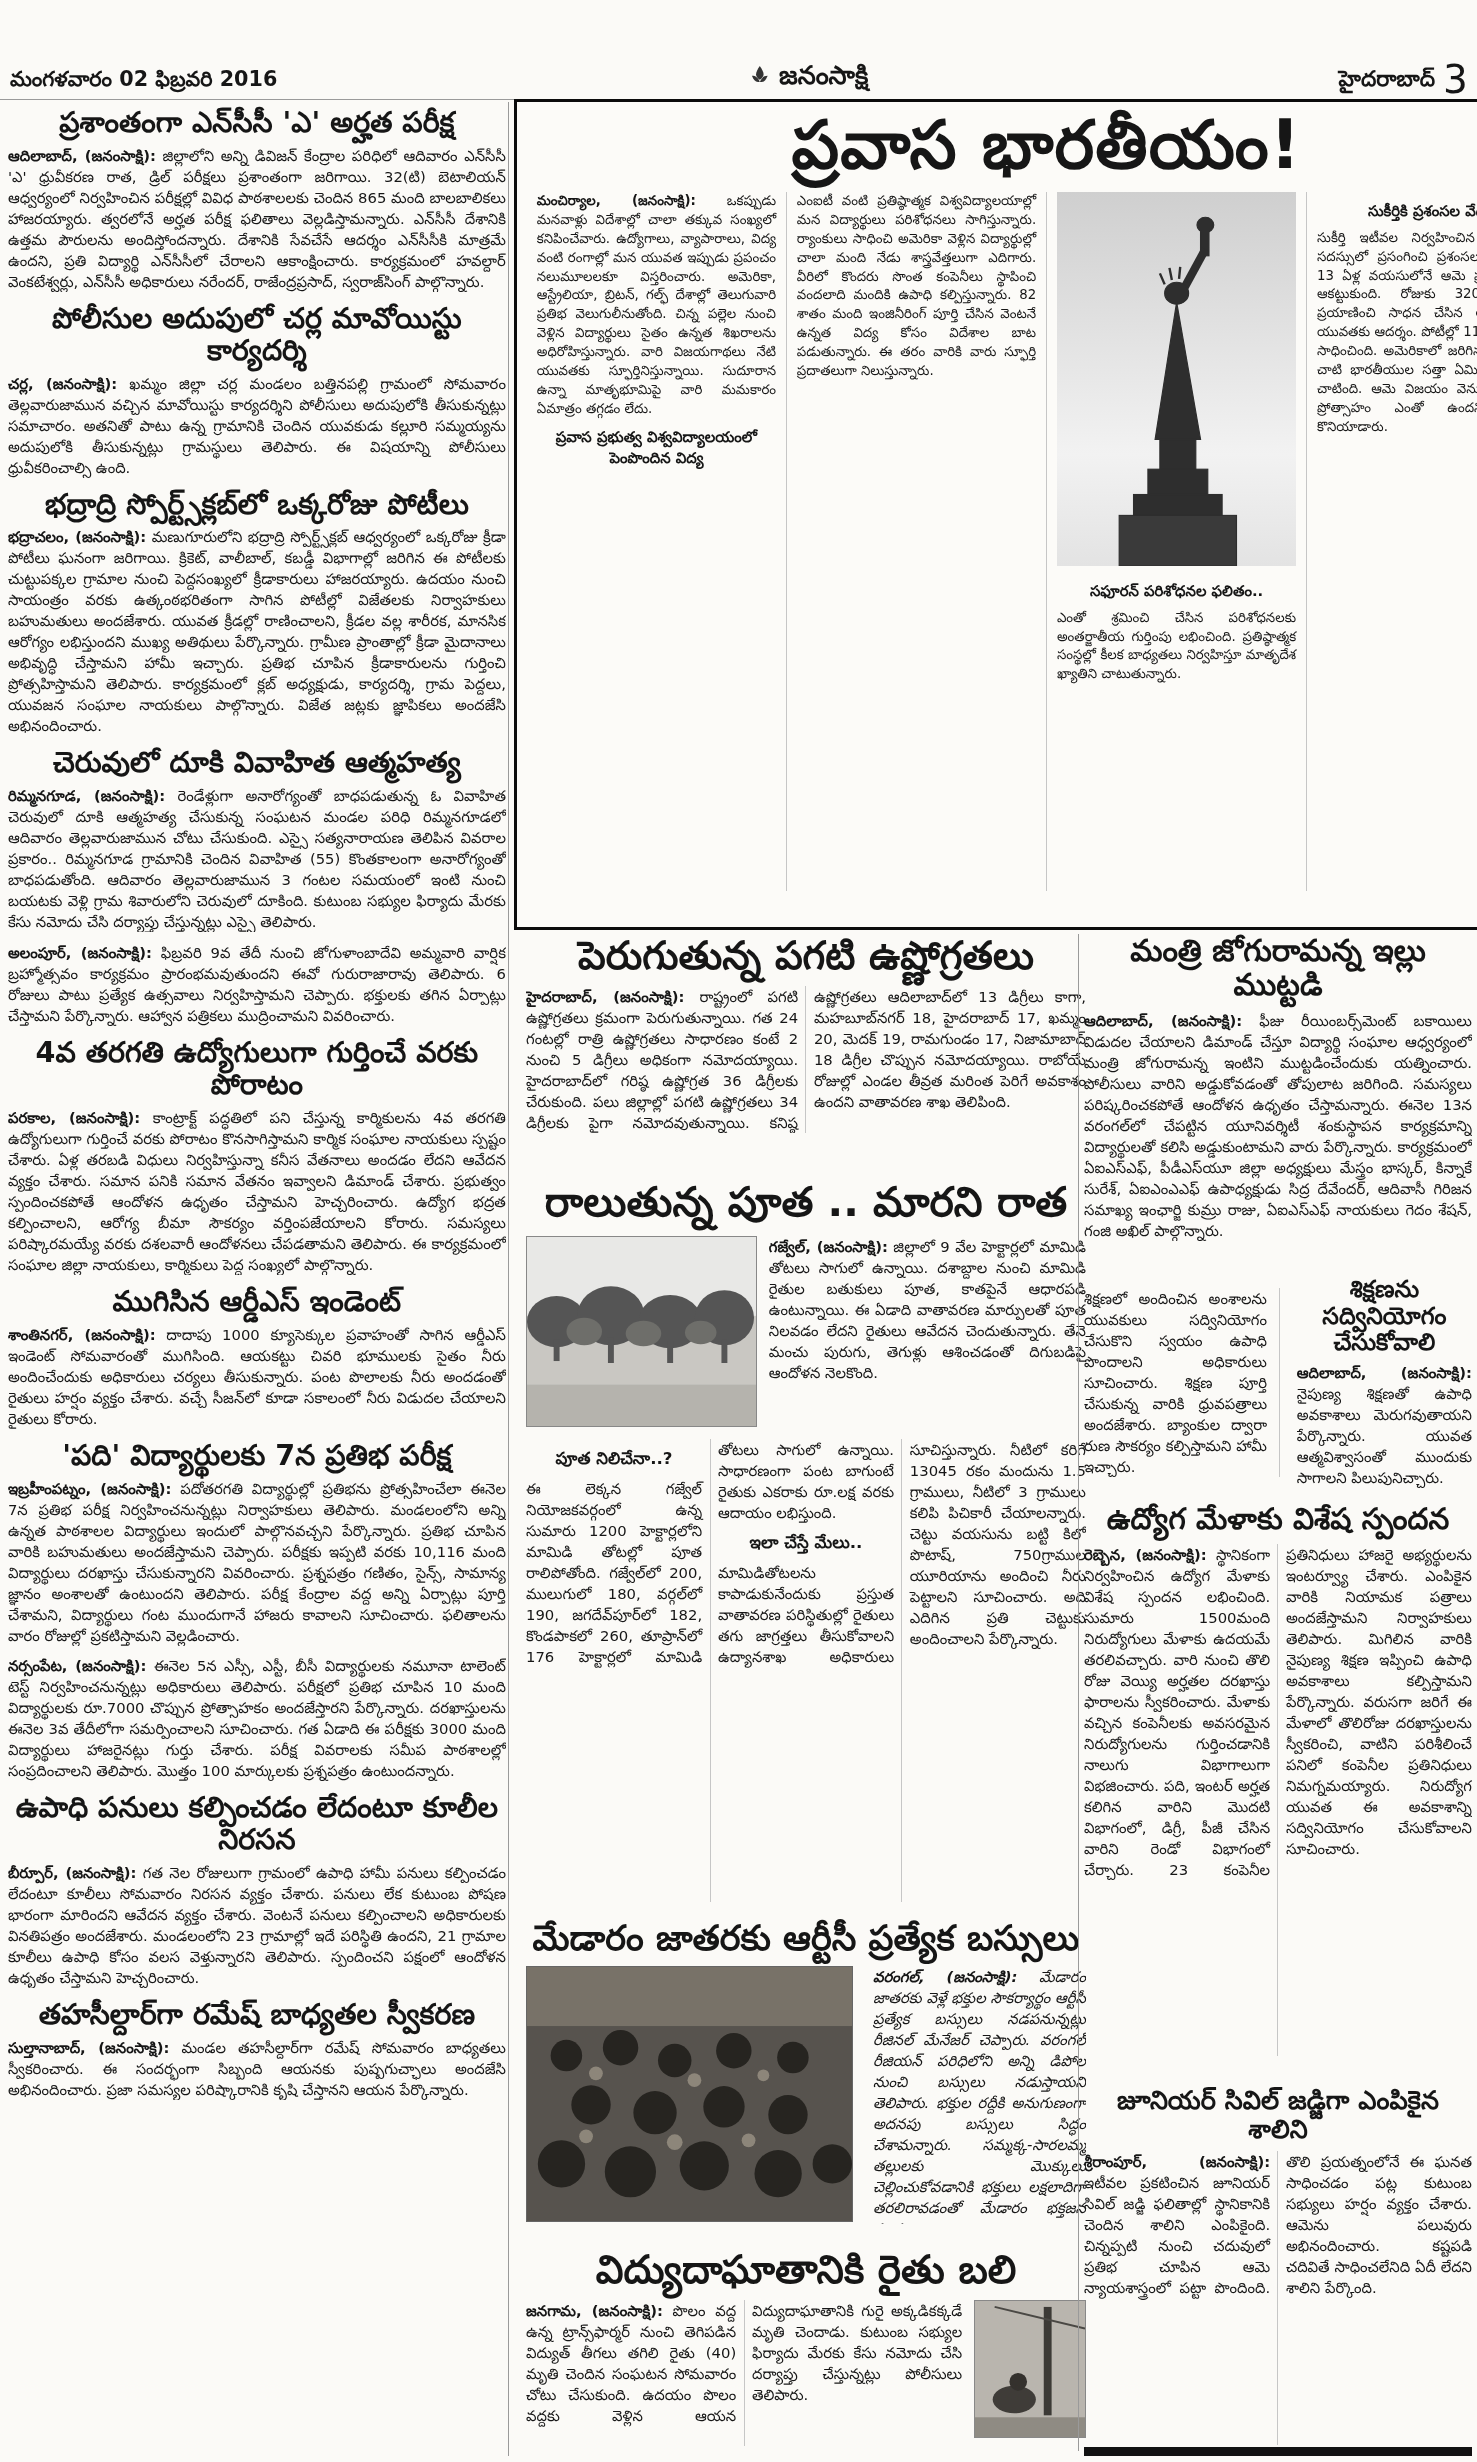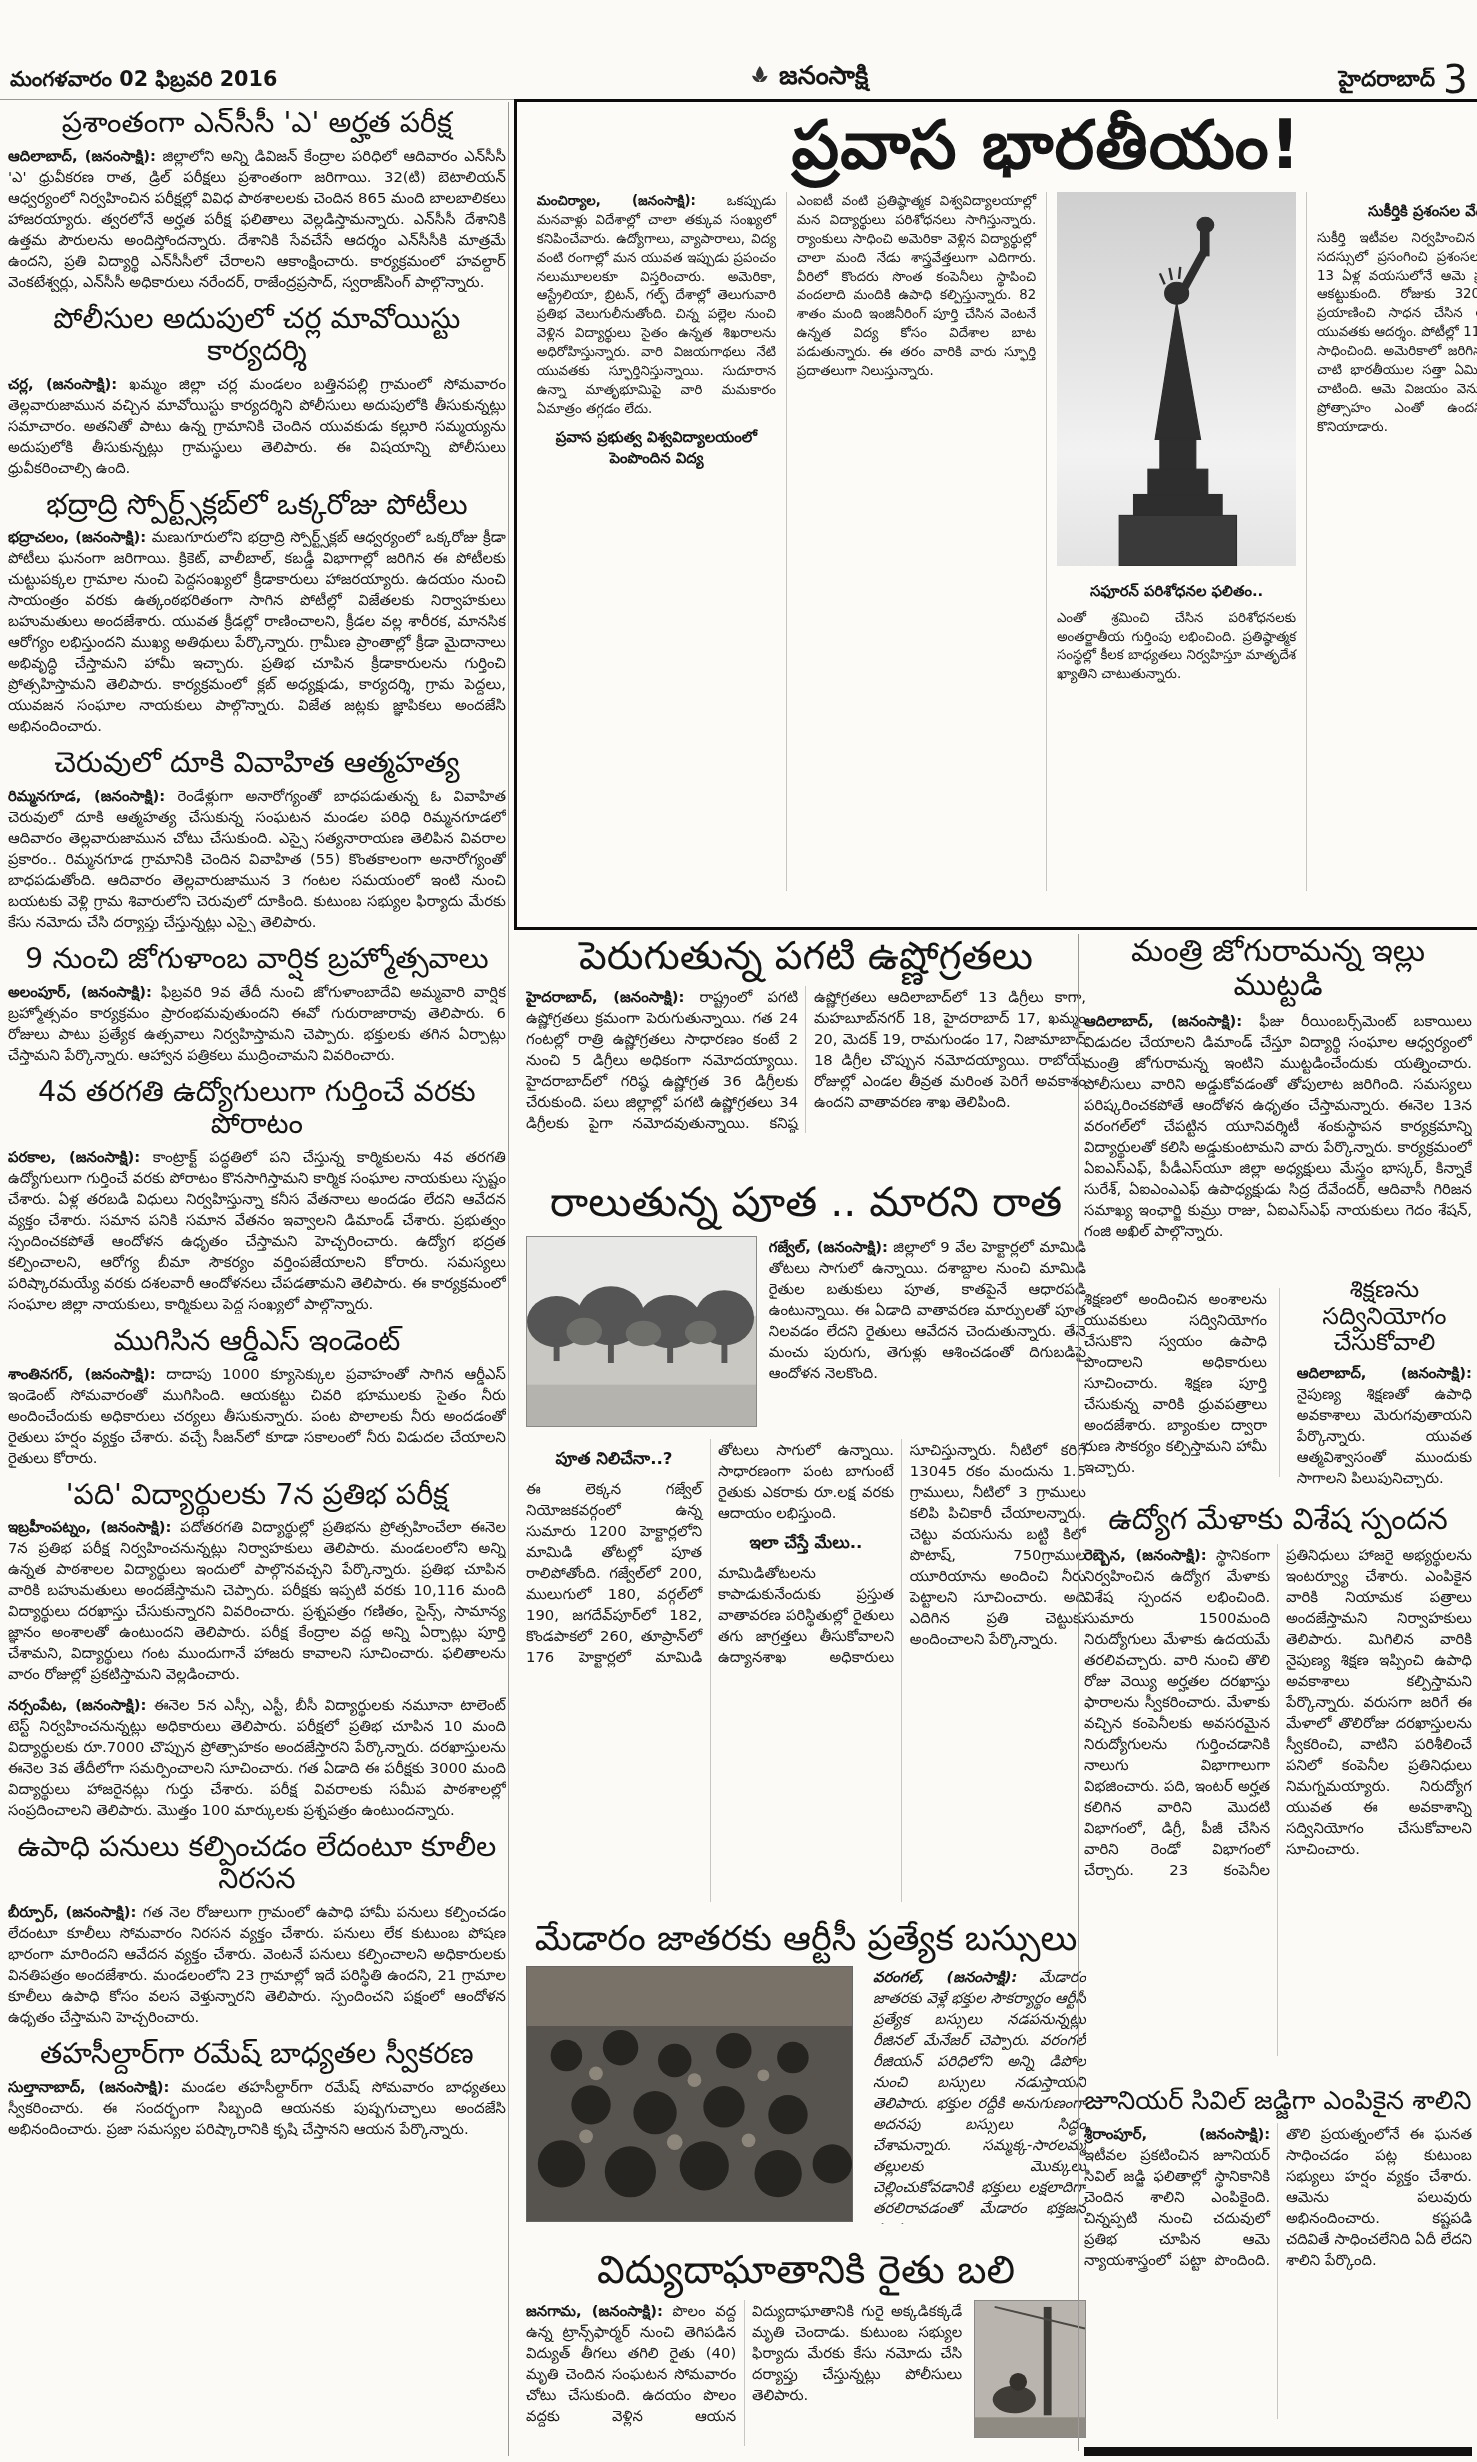--- a/index.html
+++ b/index.html
@@ -12,21 +12,21 @@
   
   .hdr{position:absolute;left:9.9px;top:51px;width:1458px;height:45px;
        display:flex;align-items:flex-end;justify-content:space-between;}
   .hdr-date{font-size:20.7px;font-weight:bold;}
   .hdr-mast{display:flex;align-items:flex-end;gap:5.9px;font-size:25.6px;font-weight:bold;}
   .hdr-right{font-size:21.7px;font-weight:bold;display:flex;align-items:flex-end;gap:7.9px;}
   .hdr-right .pgnum{font-size:39px;font-weight:normal;line-height:.85;}
   .hdr-rule{position:absolute;left:0;top:99px;width:1478px;height:1px;background:#9a9a9a;}
 
   
-  .article h2{font-size:28.6px;font-weight:normal;text-align:center;margin:3.9px 0 6.9px;line-height:1.12;}
+  .article h2{font-size:28.6px;font-weight:bold;text-align:center;margin:3.9px 0 6.9px;line-height:1.12;}
   .bodytxt{font-size:14.8px;line-height:1.42;text-align:justify;overflow:hidden;}
   .byline{font-weight:bold;}
   .cols2{column-count:2;column-gap:15.8px;column-rule:1px solid #c6c6c6;}
   .cols3{column-count:3;column-gap:15.8px;column-rule:1px solid #c6c6c6;}
   .crosshead{font-weight:bold;text-align:center;font-size:16.7px;margin:7.9px 0;}
   .divider-v{position:absolute;width:1px;background:#9a9a9a;}
 
   
   .left-col{position:absolute;left:7.9px;top:102px;width:498px;height:2356px;overflow:hidden;}
   .left-col .article{margin-bottom:9.9px;}
@@ -115,21 +115,20 @@
     <h2>భద్రాద్రి స్పోర్ట్స్‌క్లబ్‌లో ఒక్కరోజు పోటీలు</h2>
     <div class="bodytxt"><span class="byline">భద్రాచలం, (జనంసాక్షి):</span> <span>మణుగూరులోని భద్రాద్రి స్పోర్ట్స్‌క్లబ్ ఆధ్వర్యంలో ఒక్కరోజు క్రీడా పోటీలు ఘనంగా జరిగాయి. క్రికెట్, వాలీబాల్, కబడ్డీ విభాగాల్లో జరిగిన ఈ పోటీలకు చుట్టుపక్కల గ్రామాల నుంచి పెద్దసంఖ్యలో క్రీడాకారులు హాజరయ్యారు. ఉదయం నుంచి సాయంత్రం వరకు ఉత్కంఠభరితంగా సాగిన పోటీల్లో విజేతలకు నిర్వాహకులు బహుమతులు అందజేశారు. యువత క్రీడల్లో రాణించాలని, క్రీడల వల్ల శారీరక, మానసిక ఆరోగ్యం లభిస్తుందని ముఖ్య అతిథులు పేర్కొన్నారు. గ్రామీణ ప్రాంతాల్లో క్రీడా మైదానాలు అభివృద్ధి చేస్తామని హామీ ఇచ్చారు. ప్రతిభ చూపిన క్రీడాకారులను గుర్తించి ప్రోత్సహిస్తామని తెలిపారు. కార్యక్రమంలో క్లబ్ అధ్యక్షుడు, కార్యదర్శి, గ్రామ పెద్దలు, యువజన సంఘాల నాయకులు పాల్గొన్నారు. విజేత జట్లకు జ్ఞాపికలు అందజేసి అభినందించారు.</span></div>
   </div>
 
   <div class="article">
     <h2>చెరువులో దూకి వివాహిత ఆత్మహత్య</h2>
     <div class="bodytxt"><span class="byline">రిమ్మనగూడ, (జనంసాక్షి):</span> <span>రెండేళ్లుగా అనారోగ్యంతో బాధపడుతున్న ఓ వివాహిత చెరువులో దూకి ఆత్మహత్య చేసుకున్న సంఘటన మండల పరిధి రిమ్మనగూడలో ఆదివారం తెల్లవారుజామున చోటు చేసుకుంది. ఎస్సై సత్యనారాయణ తెలిపిన వివరాల ప్రకారం.. రిమ్మనగూడ గ్రామానికి చెందిన వివాహిత (55) కొంతకాలంగా అనారోగ్యంతో బాధపడుతోంది. ఆదివారం తెల్లవారుజామున 3 గంటల సమయంలో ఇంటి నుంచి బయటకు వెళ్లి గ్రామ శివారులోని చెరువులో దూకింది. కుటుంబ సభ్యుల ఫిర్యాదు మేరకు కేసు నమోదు చేసి దర్యాప్తు చేస్తున్నట్లు ఎస్సై తెలిపారు.</span></div>
   </div>
 
   <div class="article">
-    <h2>9 నుంచి జోగుళాంబ వార్షిక బ్రహ్మోత్సవాలు</h2>
     <div class="bodytxt"><span class="byline">అలంపూర్, (జనంసాక్షి):</span> <span>ఫిబ్రవరి 9వ తేదీ నుంచి జోగుళాంబాదేవి అమ్మవారి వార్షిక బ్రహ్మోత్సవం కార్యక్రమం ప్రారంభమవుతుందని ఈవో గురురాజారావు తెలిపారు. 6 రోజులు పాటు ప్రత్యేక ఉత్సవాలు నిర్వహిస్తామని చెప్పారు. భక్తులకు తగిన ఏర్పాట్లు చేస్తామని పేర్కొన్నారు. ఆహ్వాన పత్రికలు ముద్రించామని వివరించారు.</span></div>
   </div>
 
   <div class="article">
     <h2>4వ తరగతి ఉద్యోగులుగా గుర్తించే వరకు పోరాటం</h2>
     <div class="bodytxt"><span class="byline">పరకాల, (జనంసాక్షి):</span> <span>కాంట్రాక్ట్ పద్ధతిలో పని చేస్తున్న కార్మికులను 4వ తరగతి ఉద్యోగులుగా గుర్తించే వరకు పోరాటం కొనసాగిస్తామని కార్మిక సంఘాల నాయకులు స్పష్టం చేశారు. ఏళ్ల తరబడి విధులు నిర్వహిస్తున్నా కనీస వేతనాలు అందడం లేదని ఆవేదన వ్యక్తం చేశారు. సమాన పనికి సమాన వేతనం ఇవ్వాలని డిమాండ్ చేశారు. ప్రభుత్వం స్పందించకపోతే ఆందోళన ఉధృతం చేస్తామని హెచ్చరించారు. ఉద్యోగ భద్రత కల్పించాలని, ఆరోగ్య బీమా సౌకర్యం వర్తింపజేయాలని కోరారు. సమస్యలు పరిష్కారమయ్యే వరకు దశలవారీ ఆందోళనలు చేపడతామని తెలిపారు. ఈ కార్యక్రమంలో సంఘాల జిల్లా నాయకులు, కార్మికులు పెద్ద సంఖ్యలో పాల్గొన్నారు.</span></div>
   </div>
 
   <div class="article">
     <h2>ముగిసిన ఆర్డీఎస్ ఇండెంట్</h2>

